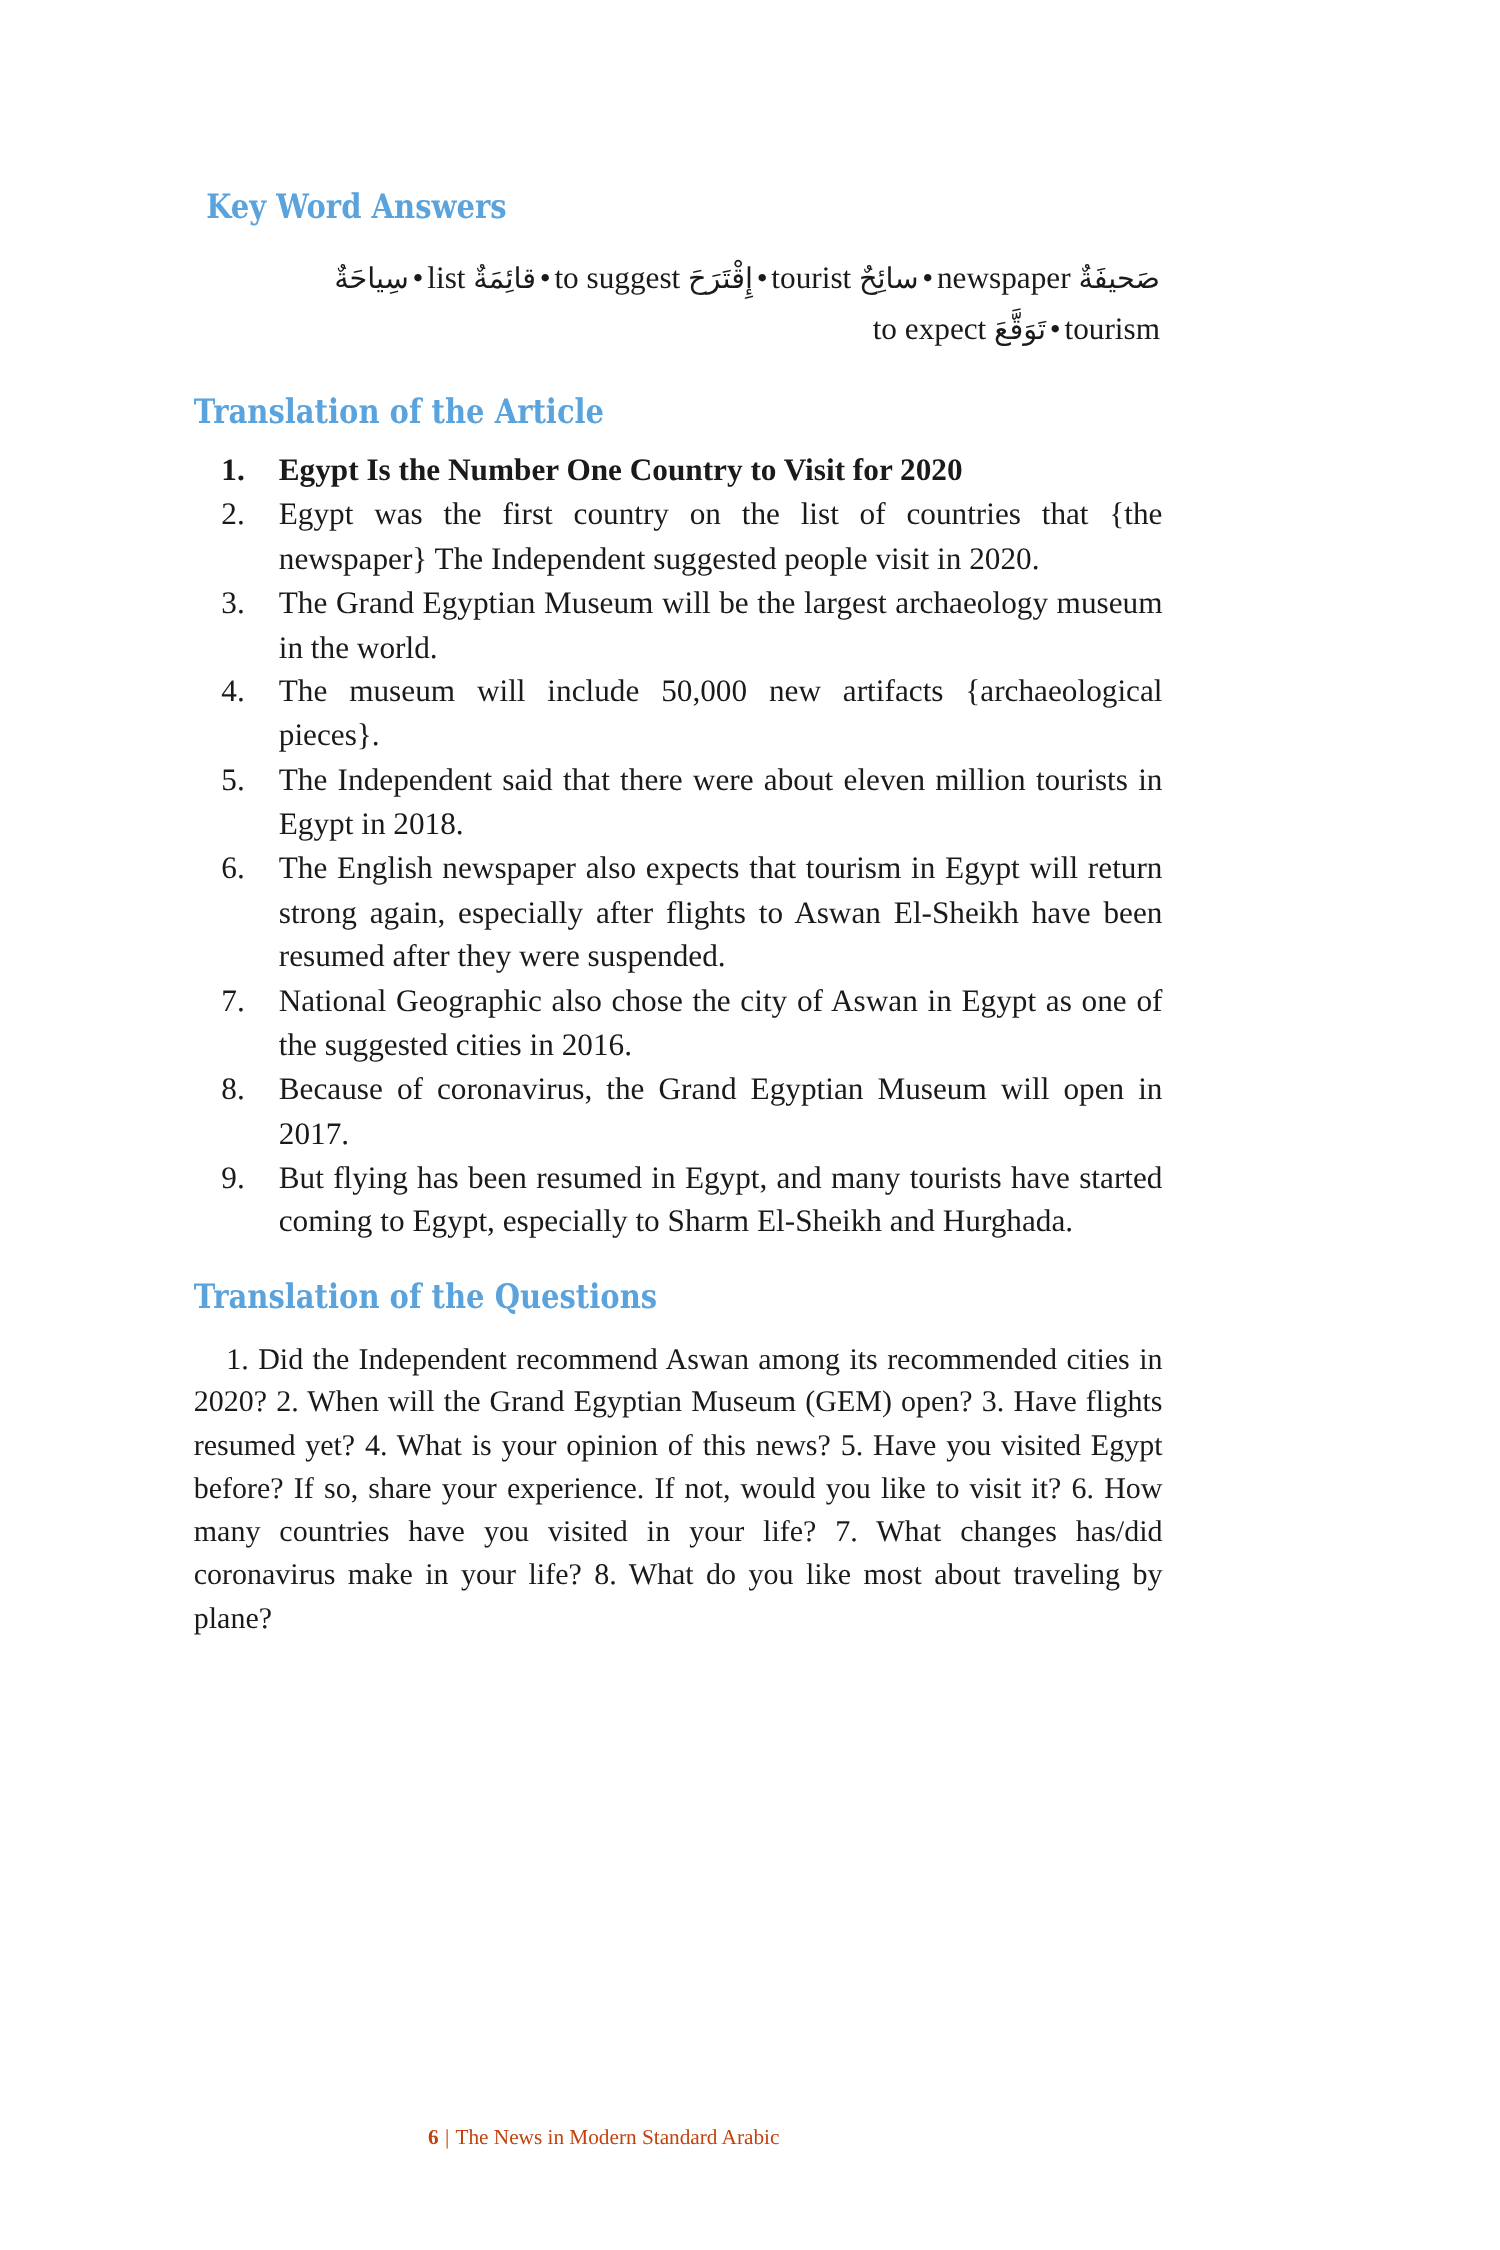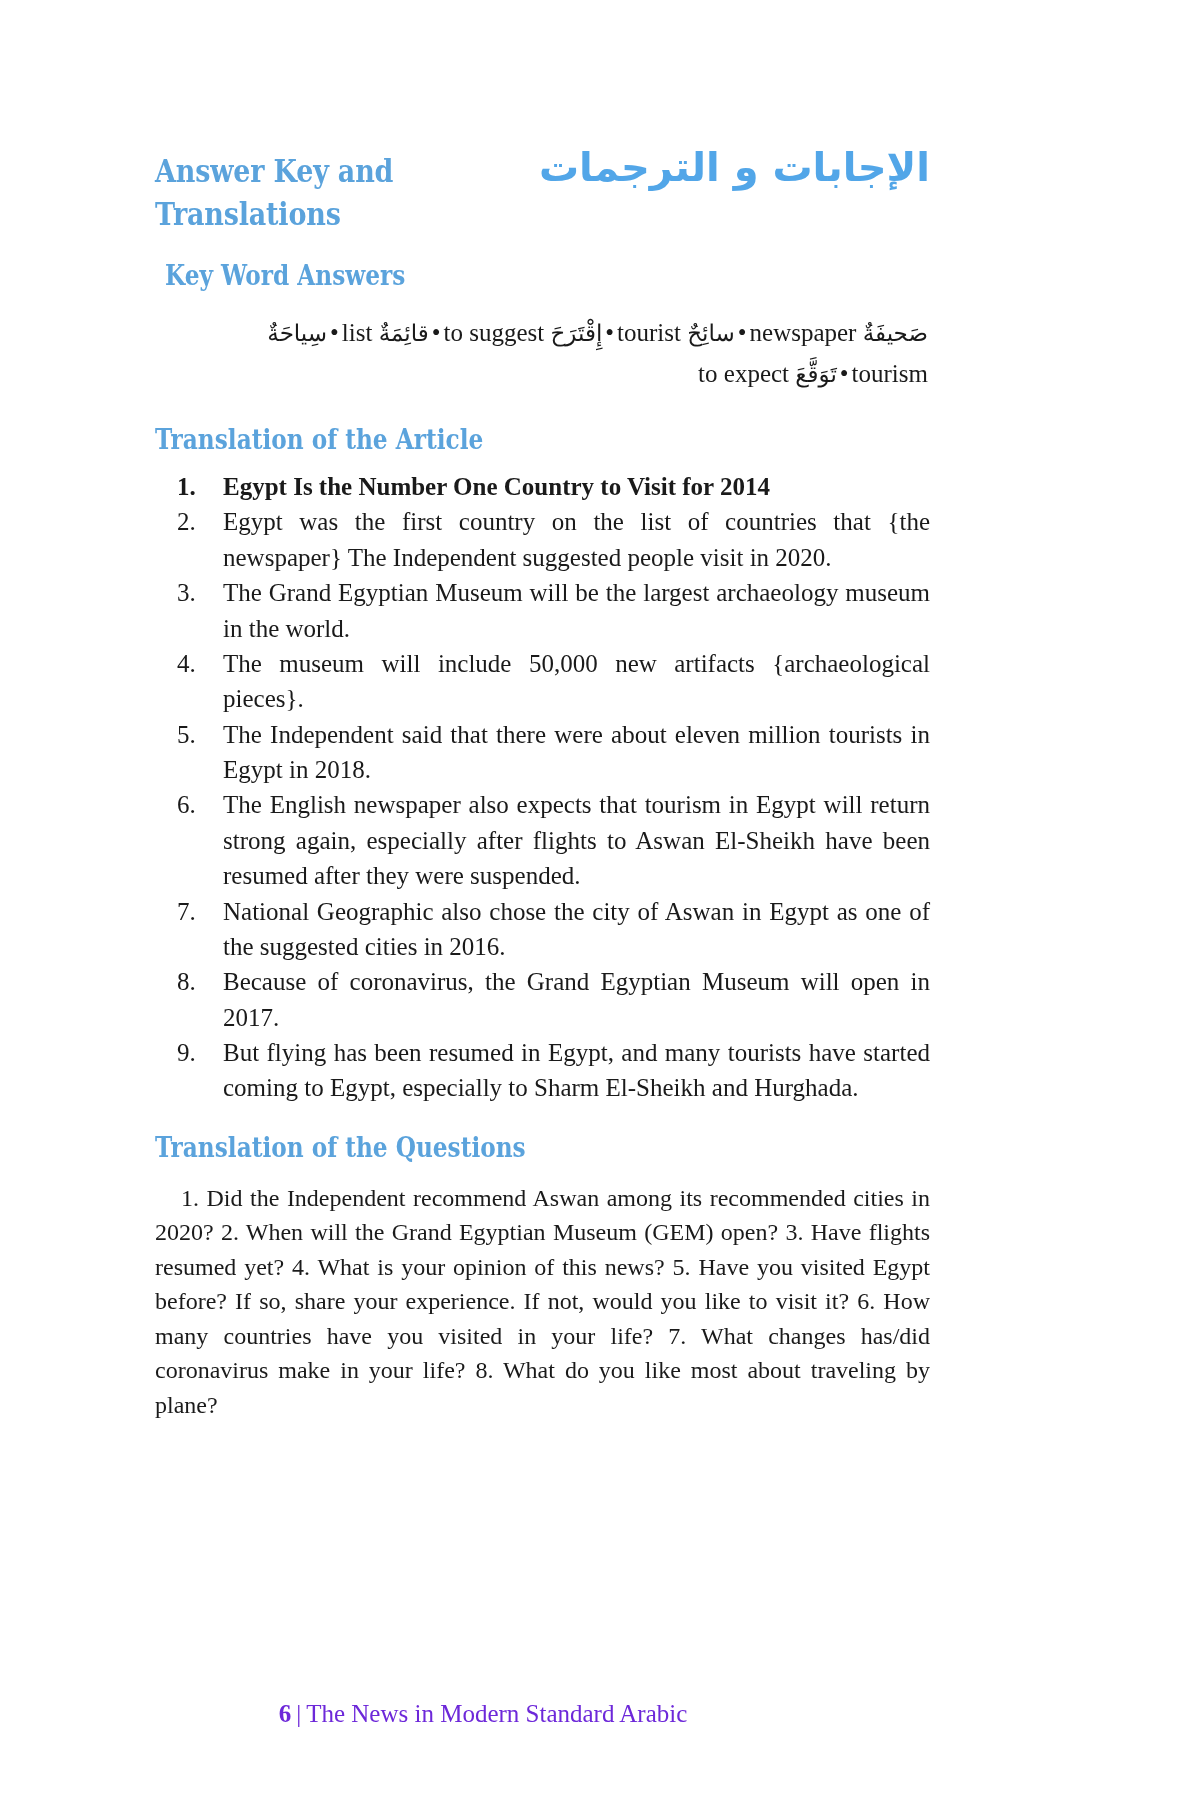--- a/index.html
+++ b/index.html
@@ -150,55 +150,51 @@
     text-indent: 26px;
   }
 
   
   .footer {
     position: absolute;
     left: 0;
     top: 1700px;
     width: 966px;
     text-align: center;
-    font-size: 25px;
-    color: #6d28d9;
+    font-size: 17px;
+    color: #c2410c;
   }
   .footer .pg {
     font-weight: bold;
   }
   .footer .bar {
     padding: 0 5px;
   }
   .gap-a { height: 30px; }
   .gap-b { height: 26px; }
 </style>
 </head>
 <body>
 
 <div class="page">
   <div class="content">
 
-    <div class="title-row">
-      <div class="title-en">Answer Key and Translations</div>
-      <div class="title-ar">الإجابات و الترجمات</div>
-    </div>
 
     <div class="sec-head indent">Key Word Answers</div>
 
     <div class="keywords"><span class="kw"><span class="ar">صَحيفَةٌ</span> <span class="en">newspaper</span></span><span class="sep">•</span><span class="kw"><span class="ar">سائِحٌ</span> <span class="en">tourist</span></span><span class="sep">•</span><span class="kw"><span class="ar">إِقْتَرَحَ</span> <span class="en">to suggest</span></span><span class="sep">•</span><span class="kw"><span class="ar">قائِمَةٌ</span> <span class="en">list</span></span><span class="sep">•</span><span class="kw"><span class="ar">سِياحَةٌ</span> <span class="en">tourism</span></span><span class="sep">•</span><span class="kw"><span class="ar">تَوَقَّعَ</span> <span class="en">to expect</span></span></div>
 
     <div class="gap-a"></div>
 
     <div class="sec-head">Translation of the Article</div>
 
     <ol class="article-list">
         <li class="bold lastline">
           <span class="num">1.</span>
-          <span class="txt">Egypt Is the Number One Country to Visit for 2014</span>
+          <span class="txt">Egypt Is the Number One Country to Visit for 2020</span>
         </li>
         <li class="lastline">
           <span class="num">2.</span>
           <span class="txt">Egypt was the first country on the list of countries that {the newspaper} The Independent suggested people visit in 2020.</span>
         </li>
         <li class="lastline">
           <span class="num">3.</span>
           <span class="txt">The Grand Egyptian Museum will be the largest archaeology museum in the world.</span>
         </li>
         <li class="lastline">

